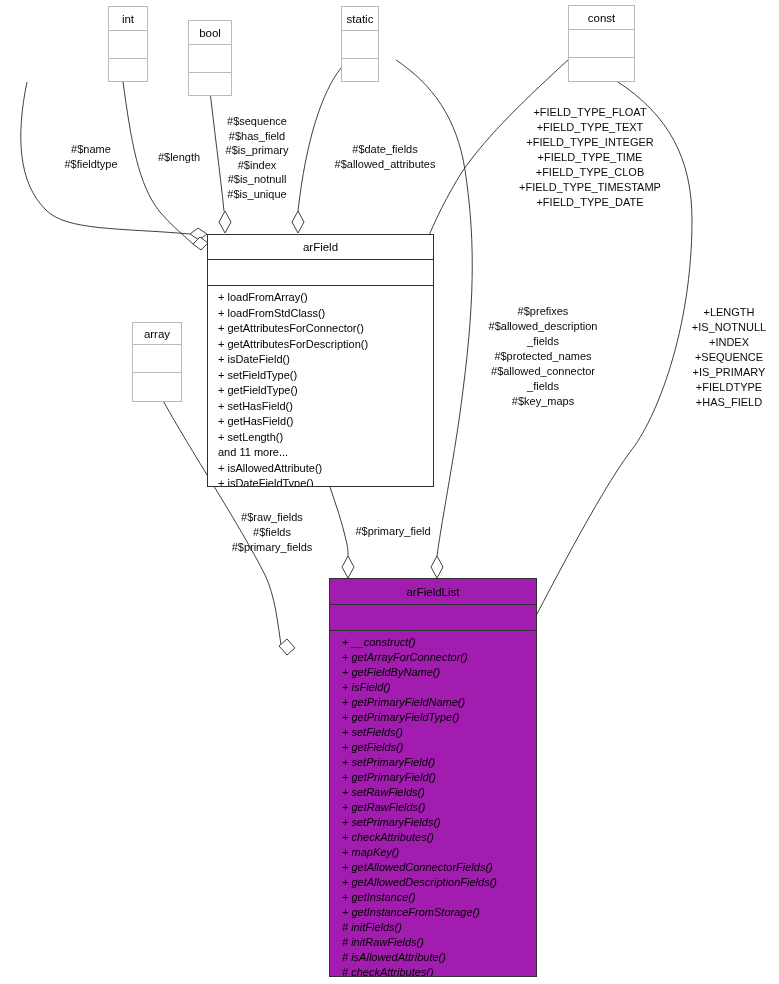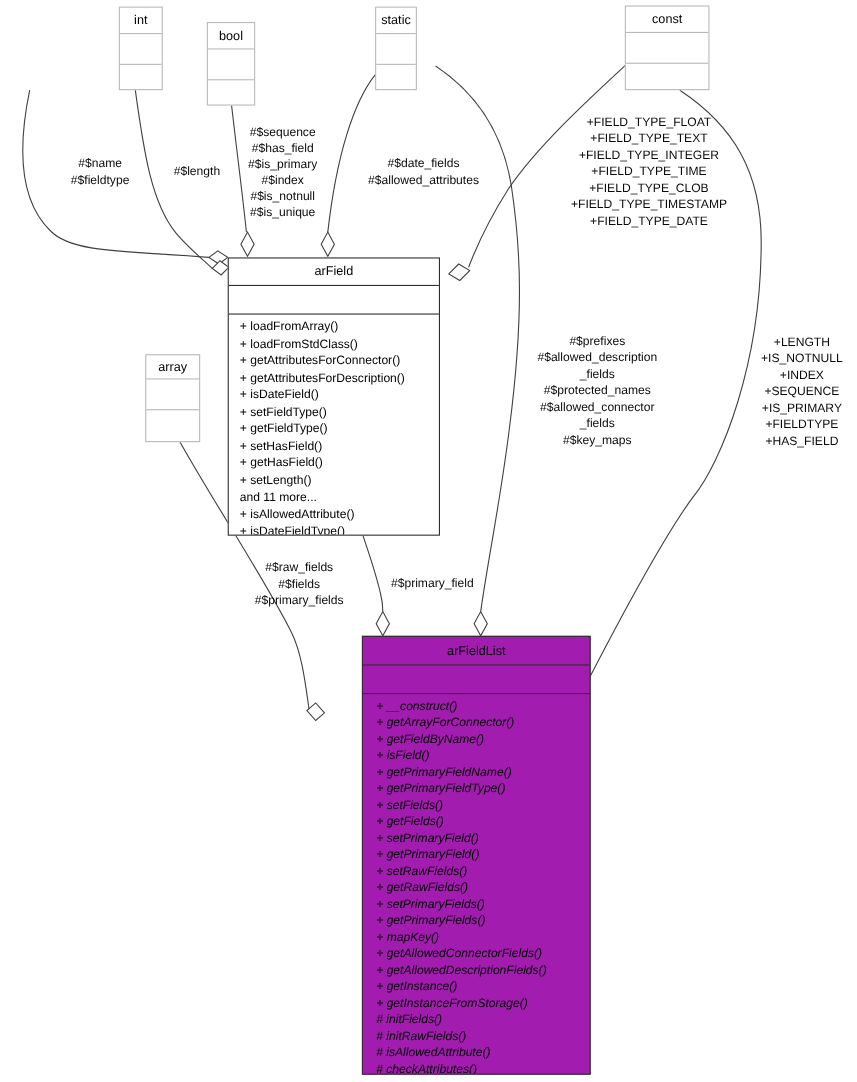--- a/index.html
+++ b/index.html
@@ -91,33 +91,33 @@
     <div class="sn-row1"></div>
     <div class="sn-row2"></div>
   </div>
 
   <div class="simple-node" style="left:341px;top:6px;width:38px;height:76px;">
     <div class="sn-title">static</div>
     <div class="sn-row1"></div>
     <div class="sn-row2"></div>
   </div>
 
-  <div class="simple-node" style="left:568px;top:5px;width:77px;height:77px;">
+  <div class="simple-node" style="left:568px;top:5px;width:67px;height:77px;">
     <div class="sn-title">const</div>
     <div class="sn-row1"></div>
     <div class="sn-row2"></div>
   </div>
 
   <div class="simple-node" style="left:132px;top:322px;width:50px;height:80px;">
     <div class="sn-title" style="height:21px;">array</div>
     <div class="sn-row1"></div>
     <div class="sn-row2"></div>
   </div>
 
-  <div class="class-node" id="arField" style="left:207px;top:234px;width:193px;height:253px;">
+  <div class="class-node" id="arField" style="left:207px;top:234px;width:227px;height:253px;">
     <div class="cn-title">arField</div>
     <div class="cn-attrs"></div>
     <div class="cn-methods">
         <div class="line">+ loadFromArray()</div>
         <div class="line">+ loadFromStdClass()</div>
         <div class="line">+ getAttributesForConnector()</div>
         <div class="line">+ getAttributesForDescription()</div>
         <div class="line">+ isDateField()</div>
         <div class="line">+ setFieldType()</div>
         <div class="line">+ getFieldType()</div>
@@ -140,21 +140,21 @@
         <div class="line">+ isField()</div>
         <div class="line">+ getPrimaryFieldName()</div>
         <div class="line">+ getPrimaryFieldType()</div>
         <div class="line">+ setFields()</div>
         <div class="line">+ getFields()</div>
         <div class="line">+ setPrimaryField()</div>
         <div class="line">+ getPrimaryField()</div>
         <div class="line">+ setRawFields()</div>
         <div class="line">+ getRawFields()</div>
         <div class="line">+ setPrimaryFields()</div>
-        <div class="line">+ getPrimaryFields()</div>
+        <div class="line">+ checkAttributes()</div>
         <div class="line">+ mapKey()</div>
         <div class="line">+ getAllowedConnectorFields()</div>
         <div class="line">+ getAllowedDescriptionFields()</div>
         <div class="line">+ getInstance()</div>
         <div class="line">+ getInstanceFromStorage()</div>
         <div class="line"># initFields()</div>
         <div class="line"># initRawFields()</div>
         <div class="line"># isAllowedAttribute()</div>
         <div class="line"># checkAttributes()</div>
       </div>

